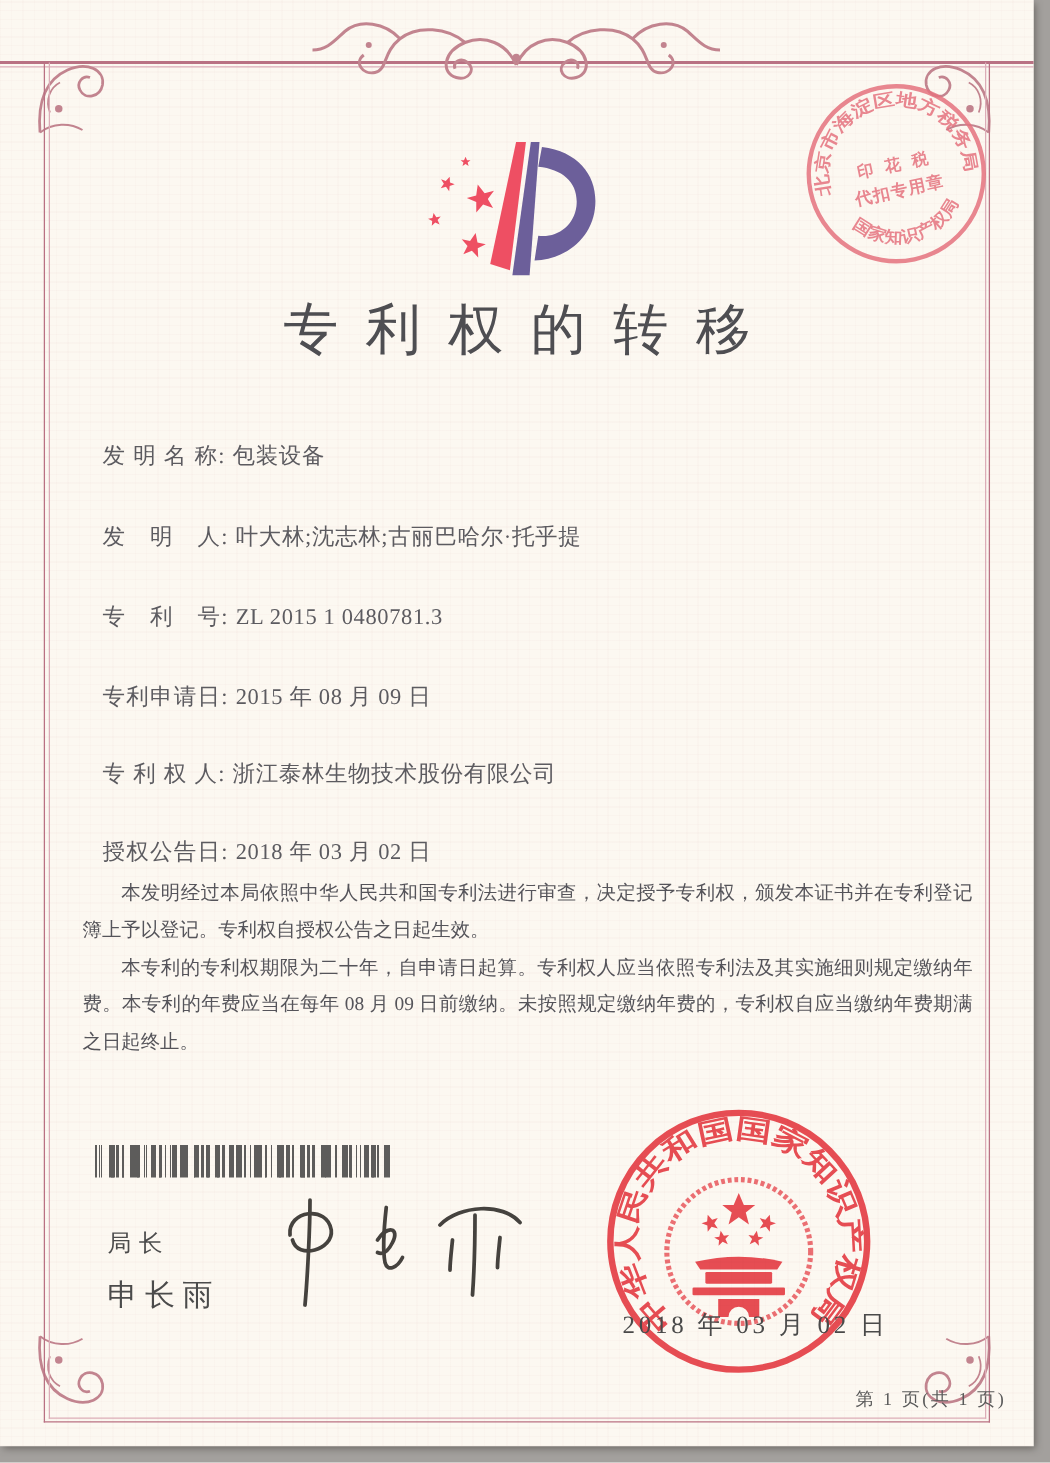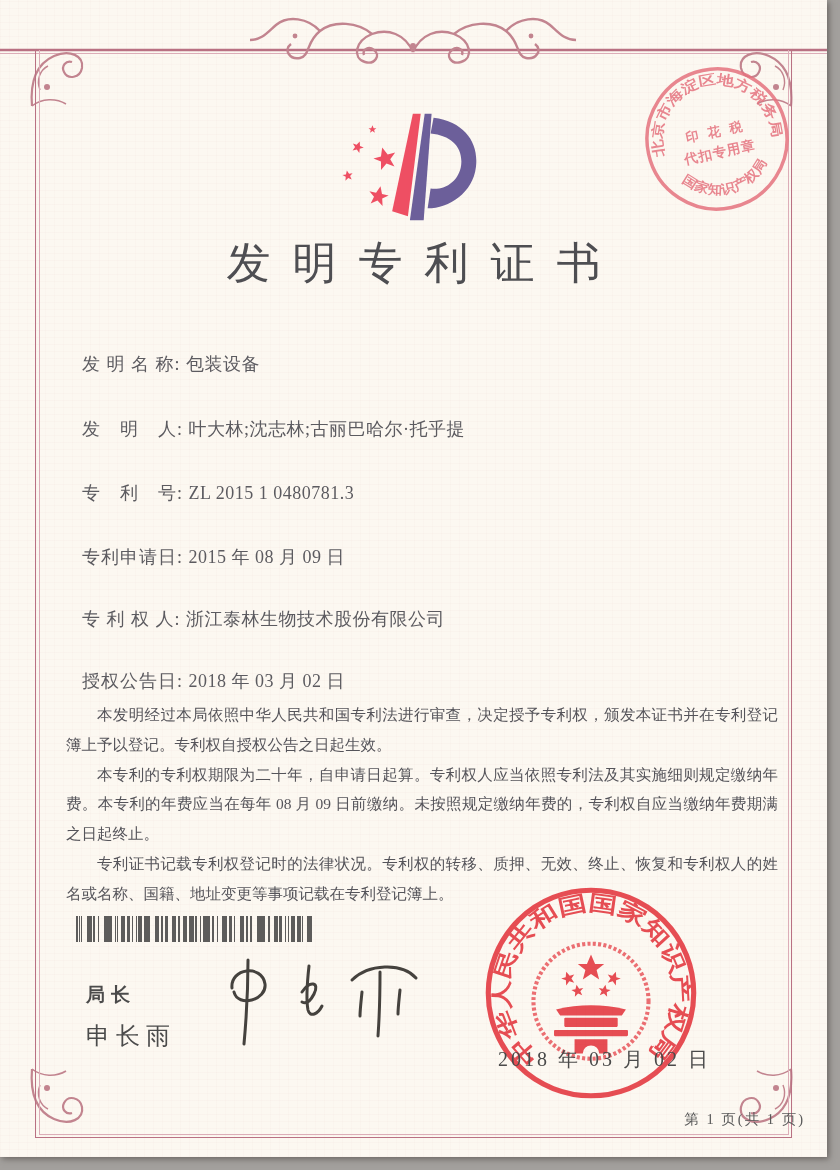--- a/index.html
+++ b/index.html
@@ -55,21 +55,21 @@
     font-size:15.5px;line-height:1.92;color:#55545a;text-align:justify;
   }
   .body-text p{margin:0;text-indent:2em;}
   .barcode{
     position:absolute;left:76px;top:916px;width:236px;height:26px;
     background:
       repeating-linear-gradient(90deg,#3b3b3b 0 2px,transparent 2px 5px,#3b3b3b 5px 6px,transparent 6px 11px,#3b3b3b 11px 15px,transparent 15px 17px),
       repeating-linear-gradient(90deg,transparent 0 3px,#3b3b3b 3px 4px,transparent 4px 13px,#3b3b3b 13px 16px,transparent 16px 19px);
     opacity:.82;
   }
-  .sig-title{position:absolute;left:86px;top:982px;font-size:19px;color:#4b4b4b;letter-spacing:6px;font-weight:700;}
+  .sig-title{position:absolute;left:86px;top:982px;font-size:19px;color:#4b4b4b;letter-spacing:6px;font-weight:400;}
   .sig-name{position:absolute;left:86px;top:1020px;font-size:24px;color:#4b4b4b;letter-spacing:6px;font-weight:500;}
   .signature-svg{position:absolute;left:210px;top:952px;width:235px;height:112px;}
   .seal{position:absolute;left:478px;top:880px;width:226px;height:226px;mix-blend-mode:multiply;}
   .seal-date{
     position:absolute;left:498px;top:1046px;font-size:20px;color:#4a4a4a;letter-spacing:3px;white-space:pre;
   }
   .footer{
     position:absolute;left:95px;width:710px;top:1110px;text-align:right;
     font-size:14.5px;color:#5a5a5a;letter-spacing:2px;
   }
@@ -148,35 +148,34 @@
     <text font-size="13.5" fill="#e5737f" font-weight="bold">
       <textPath href="#taxTop" xlink:href="#taxTop" startOffset="4" textLength="188" lengthAdjust="spacingAndGlyphs">北京市海淀区地方税务局</textPath>
     </text>
     <text x="75" y="72" text-anchor="middle" font-size="13" fill="#e5737f" letter-spacing="3" font-weight="bold">印 花 税</text>
     <text x="75" y="93" text-anchor="middle" font-size="13.5" fill="#e5737f" letter-spacing="1" font-weight="bold">代扣专用章</text>
     <text font-size="13" fill="#e5737f" font-weight="bold">
       <textPath href="#taxBot" xlink:href="#taxBot" startOffset="8" textLength="100" lengthAdjust="spacingAndGlyphs">国家知识产权局</textPath>
     </text>
   </svg>
 
-  <div class="title">发明专利证书</div>
+  <div class="title">专利权的转移</div>
 
   <div class="fields">
     <div class="field-row fr0"><span class="field-label">发 明 名 称: </span><span class="field-value">包装设备</span></div>
     <div class="field-row fr1"><span class="field-label">发　明　人: </span><span class="field-value">叶大林;沈志林;古丽巴哈尔·托乎提</span></div>
     <div class="field-row fr2"><span class="field-label">专　利　号: </span><span class="field-value">ZL 2015 1 0480781.3</span></div>
     <div class="field-row fr3"><span class="field-label">专利申请日: </span><span class="field-value">2015 年 08 月 09 日</span></div>
     <div class="field-row fr4"><span class="field-label">专 利 权 人: </span><span class="field-value">浙江泰林生物技术股份有限公司</span></div>
     <div class="field-row fr5"><span class="field-label">授权公告日: </span><span class="field-value">2018 年 03 月 02 日</span></div>
   </div>
 
   <div class="body-text">
     <p>本发明经过本局依照中华人民共和国专利法进行审查，决定授予专利权，颁发本证书并在专利登记簿上予以登记。专利权自授权公告之日起生效。</p>
     <p>本专利的专利权期限为二十年，自申请日起算。专利权人应当依照专利法及其实施细则规定缴纳年费。本专利的年费应当在每年 08 月 09 日前缴纳。未按照规定缴纳年费的，专利权自应当缴纳年费期满之日起终止。</p>
-    <p>专利证书记载专利权登记时的法律状况。专利权的转移、质押、无效、终止、恢复和专利权人的姓名或名称、国籍、地址变更等事项记载在专利登记簿上。</p>
   </div>
 
   <div class="barcode"></div>
 
   <div class="sig-title">局长</div>
   <div class="sig-name">申长雨</div>
   <svg class="signature-svg" viewBox="0 0 235 112">
     <g fill="none" stroke="#45423e" stroke-width="3" stroke-linecap="round">
       <path d="M22,36 C20,16 52,12 55,32 C57,48 28,56 24,40"></path>
       <path d="M38,8 C38,30 36,70 34,92"></path>

